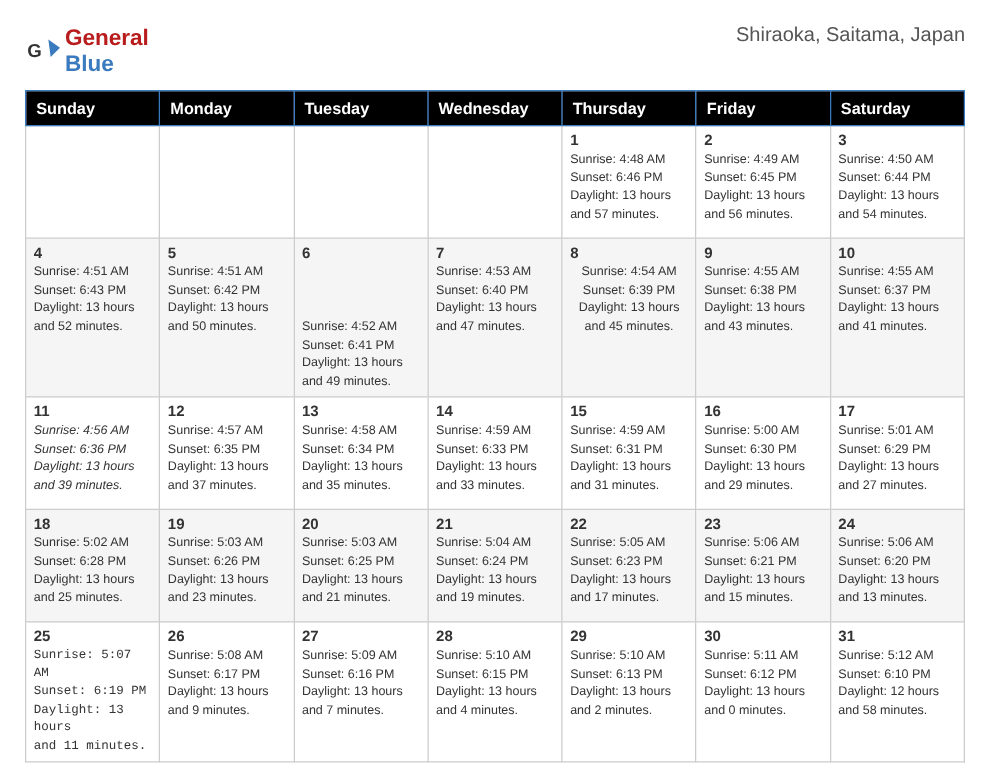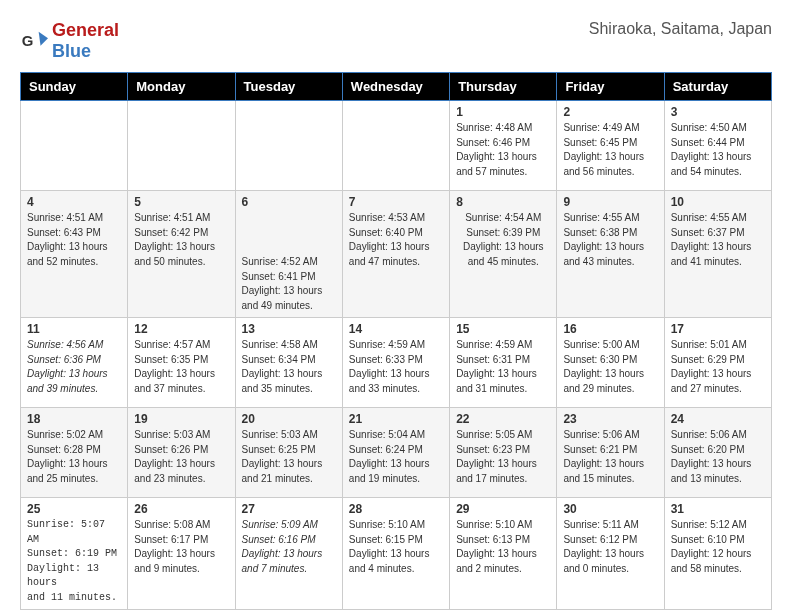--- a/index.html
+++ b/index.html
@@ -309,21 +309,21 @@
         </td>
         <td>
           <div class="day-number">26</div>
           <div class="day-info" style="white-space: pre-line;">Sunrise: 5:08 AM
 Sunset: 6:17 PM
 Daylight: 13 hours
 and 9 minutes.</div>
         </td>
         <td>
           <div class="day-number">27</div>
-          <div class="day-info" style="white-space: pre-line; font-style: italic;">Sunrise: 5:09 AM
+          <div class="day-info" style="white-space: pre-line;">Sunrise: 5:09 AM
 Sunset: 6:16 PM
 Daylight: 13 hours
 and 7 minutes.</div>
         </td>
         <td>
           <div class="day-number">28</div>
           <div class="day-info" style="white-space: pre-line;">Sunrise: 5:10 AM
 Sunset: 6:15 PM
 Daylight: 13 hours
 and 4 minutes.</div>

